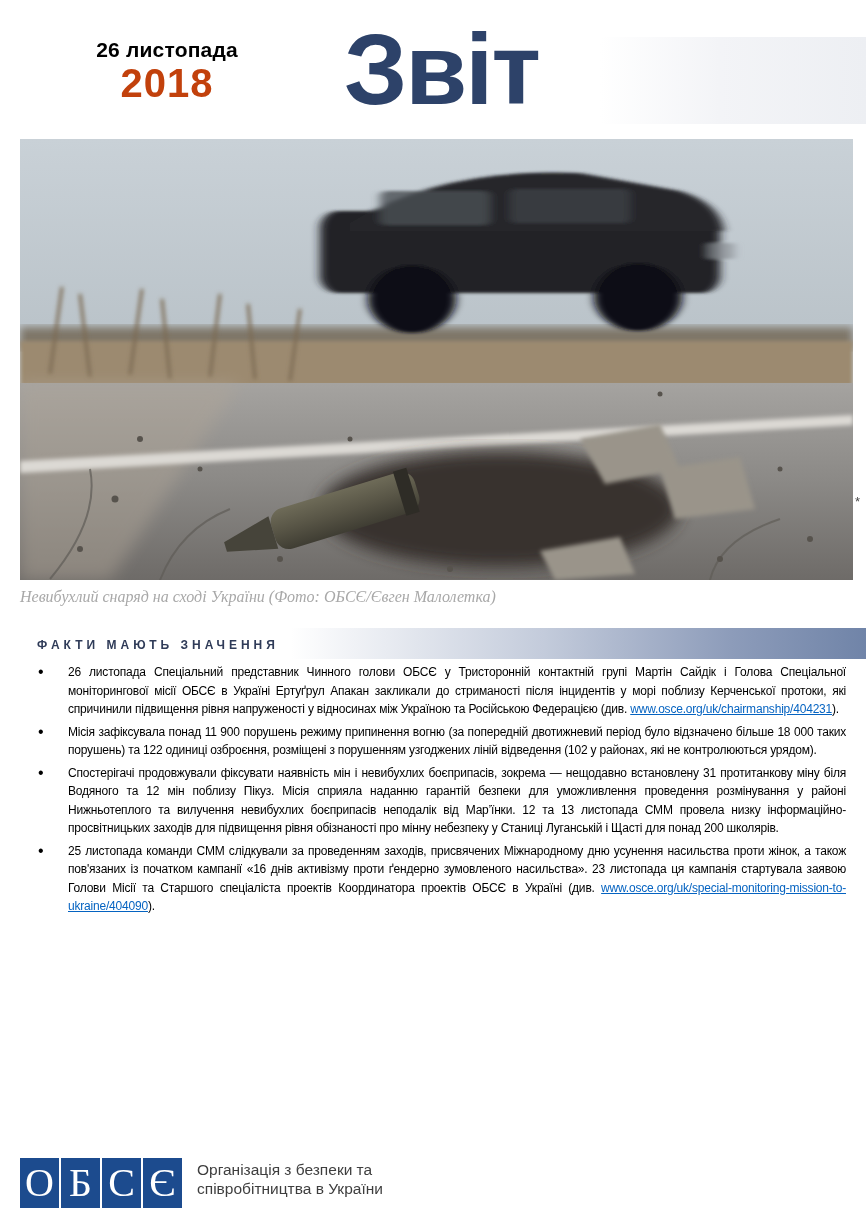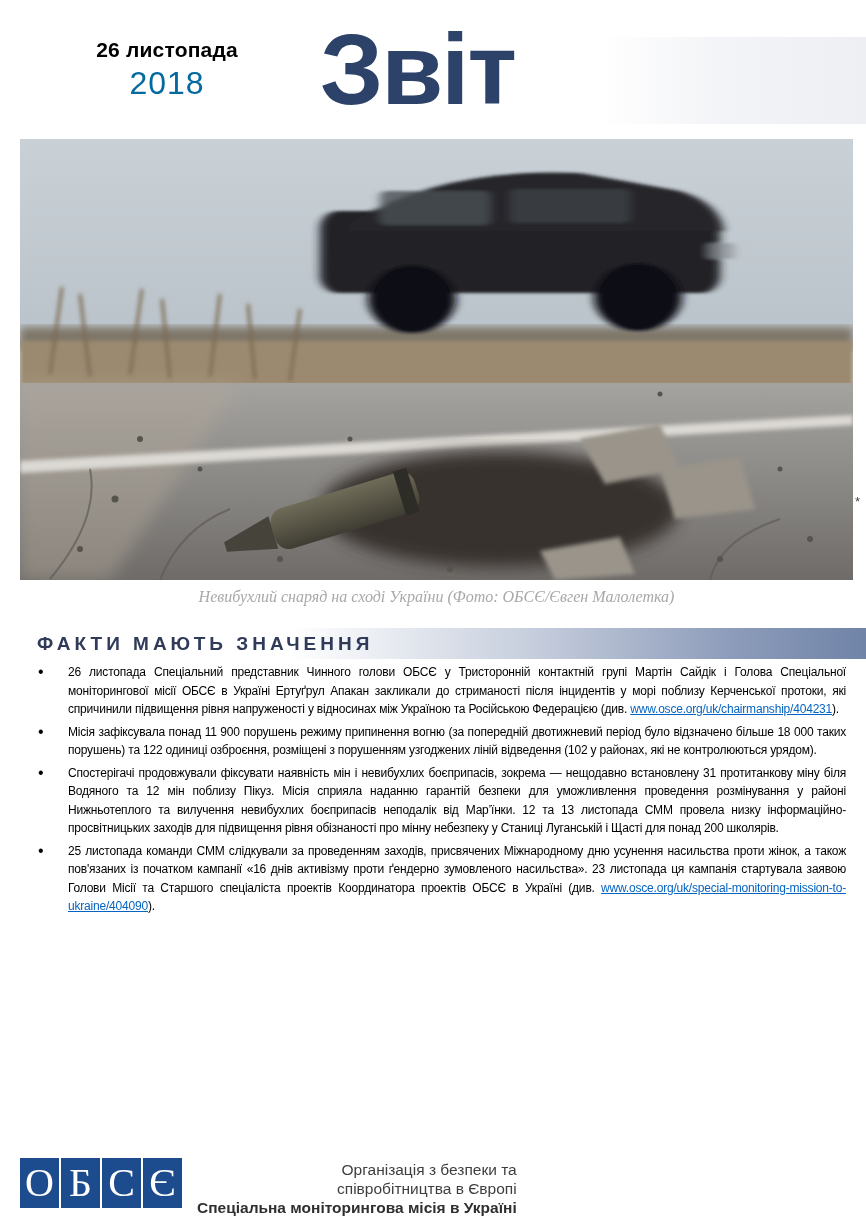--- a/index.html
+++ b/index.html
@@ -8,43 +8,43 @@
     background:#ffffff;overflow:hidden;
     font-family:"Liberation Sans",sans-serif;color:#000;
   }
   
   .hdr-band{
     position:absolute;left:600px;top:25px;width:266px;height:87px;
     background:linear-gradient(to right,rgba(238,240,243,0) 0%,#f3f4f7 45%,#edeff3 100%);
   }
   .date-block{position:absolute;left:84px;top:26px;width:166px;text-align:center;}
   .date-day{font-size:21px;font-weight:700;color:#000;line-height:24px;letter-spacing:0.2px;}
-  .date-year{font-size:32px;font-weight:400;color:#0369a1;line-height:42px;letter-spacing:1px;}
+  .date-year{font-size:40px;font-weight:700;color:#c2410c;line-height:42px;letter-spacing:1px;}
   .report-title{
-    position:absolute;left:320px;top:0px;
+    position:absolute;left:344px;top:0px;
     font-size:101px;font-weight:700;line-height:115px;letter-spacing:-2px;
     color:var(--navy,#2d4269);
   }
   
   .photo{position:absolute;left:20px;top:127px;width:833px;height:441px;overflow:hidden;background:#c3ccd2;}
   .photo svg{display:block;}
   .footnote-star{position:absolute;left:855px;top:482px;font-size:13px;color:#4a4a4a;}
   .caption{
-    position:absolute;left:20px;top:576px;width:833px;text-align:center;
+    position:absolute;left:20px;top:576px;width:833px;text-align:left;
     font-family:"Liberation Serif",serif;font-style:italic;
     font-size:16px;color:#a8a8a8;
   }
   
   .section-bar{
     position:absolute;left:20px;top:616px;width:846px;height:31px;
     background:linear-gradient(to right,#ffffff 0%,#ffffff 32%,#c3cbdb 62%,#8d9cba 84%,#7084a8 100%);
     line-height:31px;
   }
   .section-bar .heading{
-    padding-left:17px;font-size:19px;font-weight:700;letter-spacing:4px;
+    padding-left:17px;font-size:12px;font-weight:700;letter-spacing:4px;
     color:#2f3b58;
   }
   
   .bullets{
     position:absolute;left:20px;top:651px;width:826px;
     margin:0;padding:0;list-style:none;
   }
   .bullets li{
     position:relative;margin:0 0 4px 0;padding-left:48px;padding-right:0;
     font-size:12px;line-height:18.5px;text-align:justify;letter-spacing:-0.2px;
@@ -55,21 +55,21 @@
   }
   .bullets a.link{color:var(--link,#0563c1);text-decoration:underline;cursor:pointer;}
   
   .footer{position:absolute;left:20px;top:1146px;display:flex;align-items:flex-start;}
   .logo{display:flex;gap:2px;}
   .logo-sq{
     width:39px;height:50px;background:var(--logo,#1c4b8e);
     color:#fff;font-family:"Liberation Serif",serif;font-size:40px;line-height:50px;
     text-align:center;
   }
-  .footer-text{margin-left:15px;padding-top:2px;font-size:15.5px;line-height:19px;color:#3e3e3e;text-align:right;}
+  .footer-text{margin-left:15px;padding-top:2px;font-size:15.5px;line-height:19px;color:#3e3e3e;}
   .footer-text .bold{font-weight:700;color:#2f2f2f;}
 </style>
 </head>
 <body>
 
 <div class="page">
 
   <div class="hdr-band"></div>
   <div class="date-block">
     <div class="date-day">26 листопада</div>
@@ -191,18 +191,17 @@
 
   <div class="footer">
     <div class="logo" id="osce-logo">
         <div class="logo-sq">О</div>
         <div class="logo-sq">Б</div>
         <div class="logo-sq">С</div>
         <div class="logo-sq">Є</div>
       </div>
     <div class="footer-text">
       <div>Організація з безпеки та</div>
-      <div>співробітництва в Європі</div>
-      <div class="bold">Спеціальна моніторингова місія в Україні</div>
+      <div>співробітництва в України</div>
     </div>
   </div>
 
 </div>
 
 </body></html>

